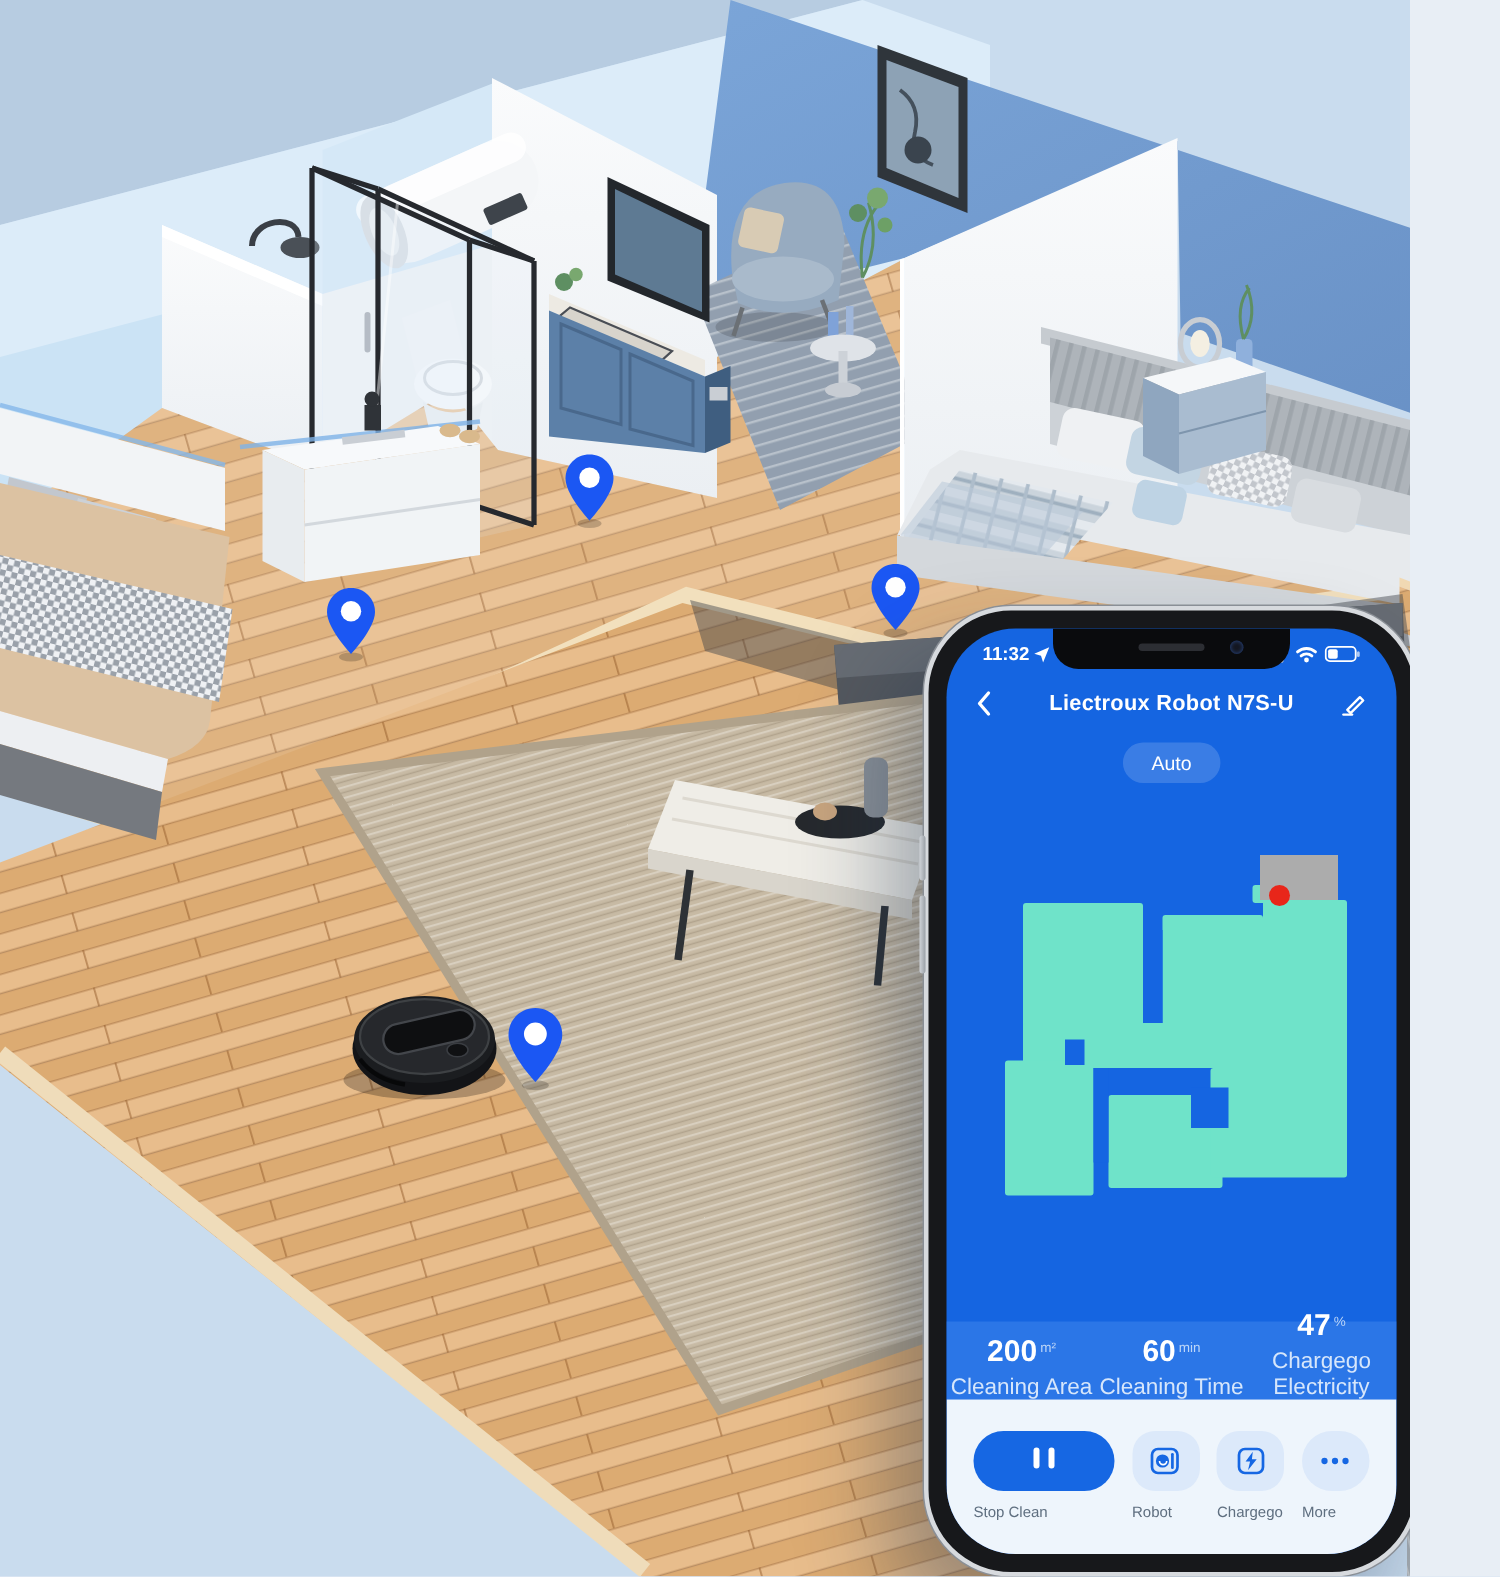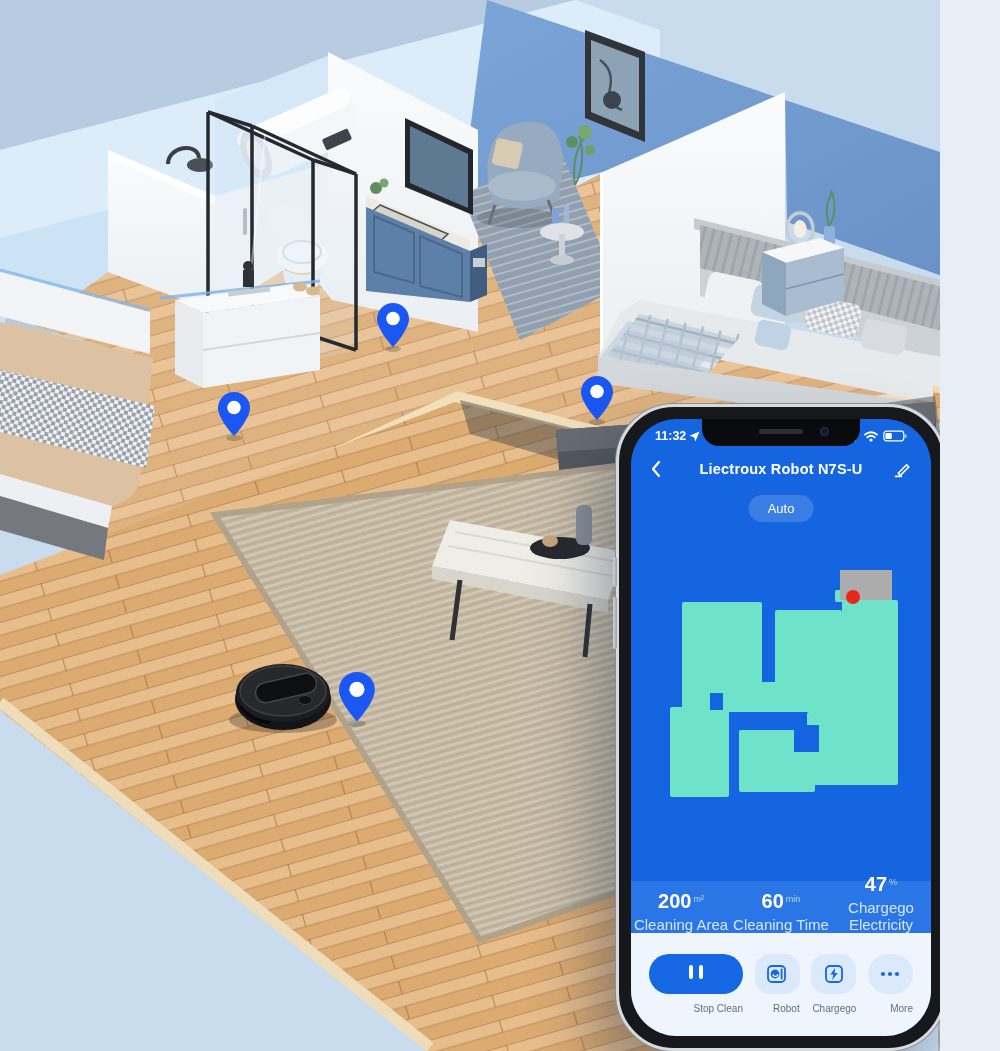--- a/index.html
+++ b/index.html
@@ -36,21 +36,21 @@
              padding:6px 19px;border-radius:16px;cursor:pointer;}
   #mapsvg{position:absolute;top:96px;left:0;width:298px;height:366px;}
   .stats{position:absolute;top:462px;left:0;right:0;height:52px;background:#2B76E7;
          display:flex;align-items:flex-end;padding-top:20px;box-sizing:border-box;}
   .stat{flex:1;text-align:center;color:#fff;}
   .stat .val{font-size:20px;font-weight:bold;}
   .stat .unit{font-size:9px;color:#BDD6F8;vertical-align:super;margin-left:2px;}
   .stat .lbl{font-size:15px;color:#D6E6FB;margin-top:3px;}
   .actions{position:absolute;top:514px;left:0;right:0;bottom:0;background:#EEF5FC;}
   .actrow{display:flex;justify-content:space-between;padding:21px 18px 0 18px;}
-  .action{display:flex;flex-direction:column;align-items:flex-end;}
+  .action{display:flex;flex-direction:column;align-items:flex-start;}
   .abtn{height:40px;border-radius:15px;background:#DCE9FA;display:flex;
         align-items:center;justify-content:center;cursor:pointer;}
   .abtn.primary{width:94px;border-radius:21px;background:#1667E3;}
   .abtn.small{width:45px;}
   .abtn.round{width:45px;border-radius:21px;}
   .alabel{margin-top:9px;font-size:10px;color:#5F6F80;}
   .pausebar{display:inline-block;width:4px;height:14px;border-radius:2px;background:#fff;margin:0 3px;}
 </style>
 </head>
 <body>

